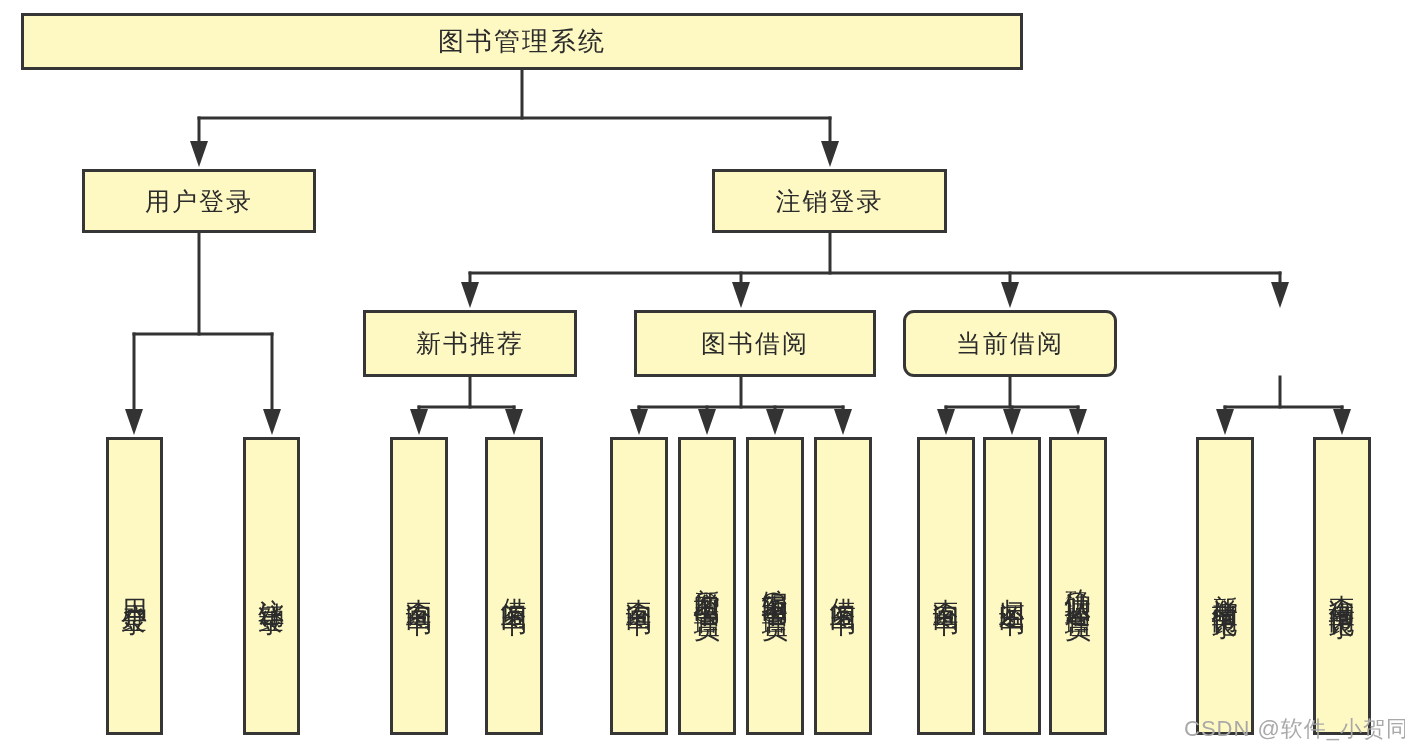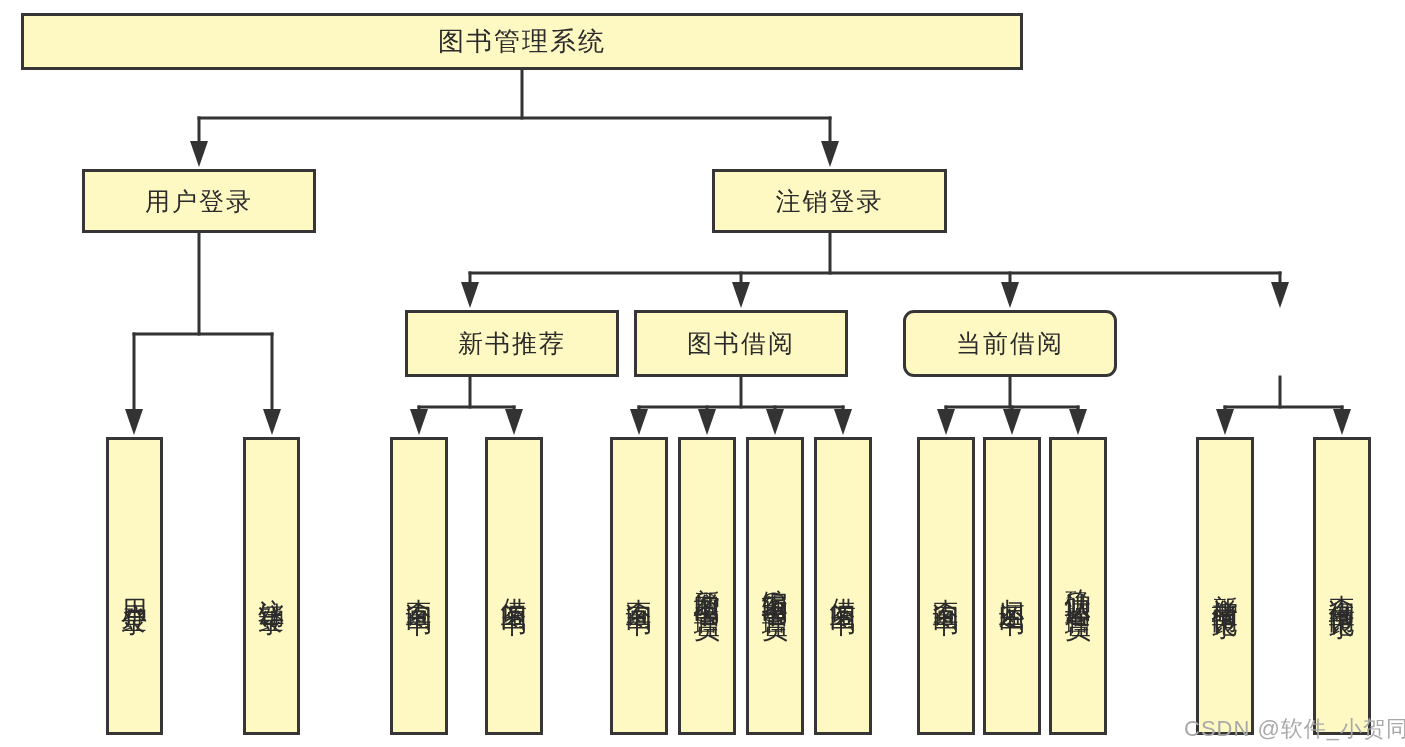--- a/index.html
+++ b/index.html
@@ -45,22 +45,22 @@
     text-orientation: mixed;
     font-size: 26px;
     letter-spacing: 4px;
     line-height: 1.1;
     white-space: nowrap;
   }
   
   .n-root           { left: 21px;   top: 13px;  width: 1002px; height: 57px; }
   .n-user-login     { left: 82px;   top: 169px; width: 234px;  height: 64px; }
   .n-book-mgmt      { left: 712px;  top: 169px; width: 235px;  height: 64px; }
-  .n-new-book-rec   { left: 363px;  top: 310px; width: 214px;  height: 67px; margin-left: 42px; }
-  .n-book-borrow    { left: 634px;  top: 310px; width: 214px;  height: 67px; }
+  .n-new-book-rec   { left: 363px;  top: 310px; width: 214px;  height: 67px; }
+  .n-book-borrow    { left: 634px;  top: 310px; width: 242px;  height: 67px; }
   .n-current-borrow { left: 903px;  top: 310px; width: 214px;  height: 67px; border-radius: 11px; }
   .n-borrow-records { left: 1173px; top: 310px; width: 215px;  height: 67px; }
   .leaf { top: 437px; height: 298px; width: 58px; }
   .l-user-login { left: 106px; width: 57px; }
   .l-logout     { left: 243px; width: 57px; }
   .l-nbr-query  { left: 390px; }
   .l-nbr-borrow { left: 485px; }
   .l-bb-query   { left: 610px; }
   .l-bb-add     { left: 678px; }
   .l-bb-edit    { left: 746px; }

